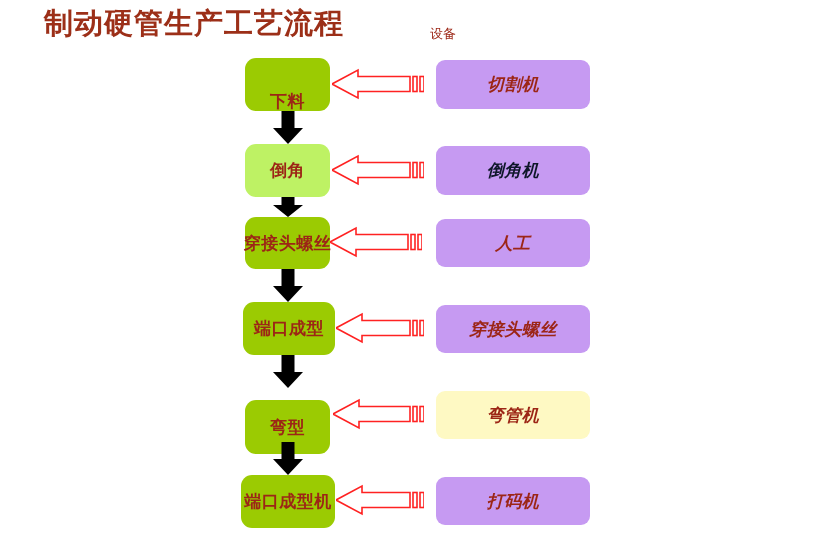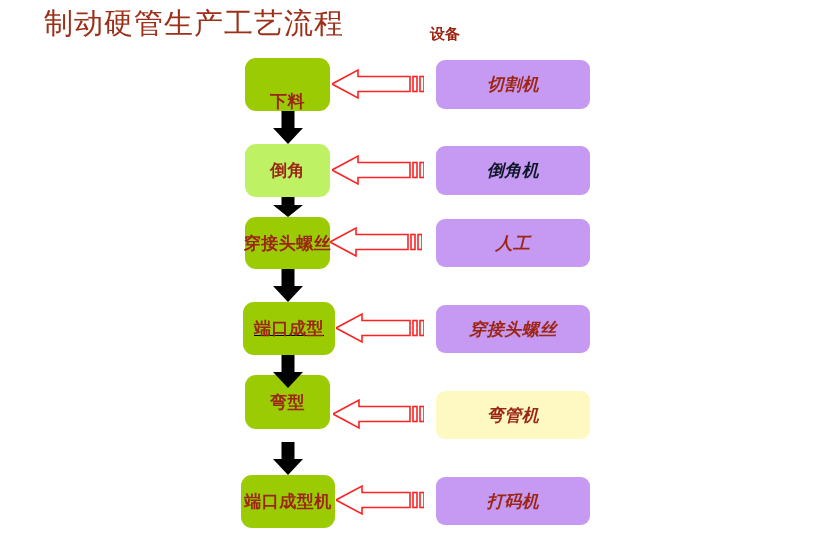--- a/index.html
+++ b/index.html
@@ -20,29 +20,30 @@
   .title {
     position: absolute;
     left: 44px;
     top: 6px;
     font-family: "Liberation Serif", "DejaVu Serif", serif;
     font-size: 29px;
     line-height: 34px;
     color: #9C2F18;
     letter-spacing: 1px;
     white-space: nowrap;
+    font-weight: bold;
   }
 
   
   .col-header {
     position: absolute;
     left: 430px;
     top: 25px;
-    font-size: 15px;
-    font-weight: bold;
+    font-size: 13px;
+    font-weight: normal;
     color: #9C2616;
     white-space: nowrap;
   }
 
   
   .proc-box {
     position: absolute;
     background: #9BCB02;
     border-radius: 11px;
     display: flex;
@@ -125,32 +126,32 @@
         <span class="proc-label" style="color: rgb(156, 38, 22);">穿接头螺丝</span>
       </div>
       <div class="equip-box" style="left: 436px; top: 219px; width: 154px; height: 48px; background: rgb(198, 154, 242);">
         <span class="equip-label" style="color: rgb(156, 38, 22);">人工</span>
       </div>
       <div class="left-arrow" style="left: 330px; top: 222px; width: 92px;"><svg width="92" height="40" viewBox="0 0 92 40">
           <polygon points="0,20 26,6 26,12.5 78,12.5 78,27.5 26,27.5 26,34" fill="#ffffff" fill-opacity="0" stroke="#FF2222" stroke-width="1.6" stroke-linejoin="miter"></polygon>
           <rect x="81" y="12.5" width="4" height="15" fill="none" stroke="#FF2222" stroke-width="1.6"></rect>
           <rect x="88" y="12.5" width="4" height="15" fill="none" stroke="#FF2222" stroke-width="1.6"></rect>
         </svg></div>
-      <div class="proc-box" style="left: 243px; top: 302px; width: 92px; height: 53px; background: rgb(155, 203, 2); text-decoration: underline;">
+      <div class="proc-box" style="left: 243px; top: 302px; width: 92px; height: 53px; background: rgb(155, 203, 2);">
         <span class="proc-label" style="color: rgb(156, 38, 22);">端口成型</span>
       </div>
       <div class="equip-box" style="left: 436px; top: 305px; width: 154px; height: 48px; background: rgb(198, 154, 242);">
         <span class="equip-label" style="color: rgb(156, 38, 22);">穿接头螺丝</span>
       </div>
       <div class="left-arrow" style="left: 336px; top: 308px; width: 88px;"><svg width="88" height="40" viewBox="0 0 88 40">
           <polygon points="0,20 26,6 26,12.5 74,12.5 74,27.5 26,27.5 26,34" fill="#ffffff" fill-opacity="0" stroke="#FF2222" stroke-width="1.6" stroke-linejoin="miter"></polygon>
           <rect x="77" y="12.5" width="4" height="15" fill="none" stroke="#FF2222" stroke-width="1.6"></rect>
           <rect x="84" y="12.5" width="4" height="15" fill="none" stroke="#FF2222" stroke-width="1.6"></rect>
         </svg></div>
-      <div class="proc-box" style="left: 245px; top: 375px; width: 85px; height: 54px; background: rgb(155, 203, 2); align-items: center;">
+      <div class="proc-box" style="left: 245px; top: 400px; width: 85px; height: 54px; background: rgb(155, 203, 2); align-items: center;">
         <span class="proc-label" style="color: rgb(156, 38, 22);">弯型</span>
       </div>
       <div class="equip-box" style="left: 436px; top: 391px; width: 154px; height: 48px; background: #fef9c3;">
         <span class="equip-label" style="color: rgb(156, 38, 22);">弯管机</span>
       </div>
       <div class="left-arrow" style="left: 333px; top: 394px; width: 91px;"><svg width="91" height="40" viewBox="0 0 91 40">
           <polygon points="0,20 26,6 26,12.5 77,12.5 77,27.5 26,27.5 26,34" fill="#ffffff" fill-opacity="0" stroke="#FF2222" stroke-width="1.6" stroke-linejoin="miter"></polygon>
           <rect x="80" y="12.5" width="4" height="15" fill="none" stroke="#FF2222" stroke-width="1.6"></rect>
           <rect x="87" y="12.5" width="4" height="15" fill="none" stroke="#FF2222" stroke-width="1.6"></rect>
         </svg></div>

